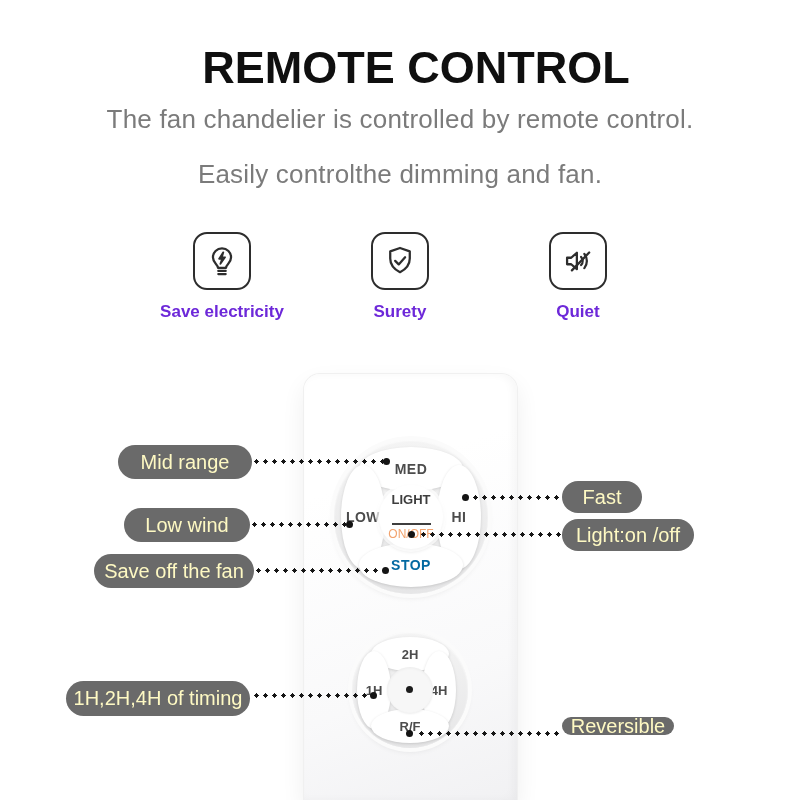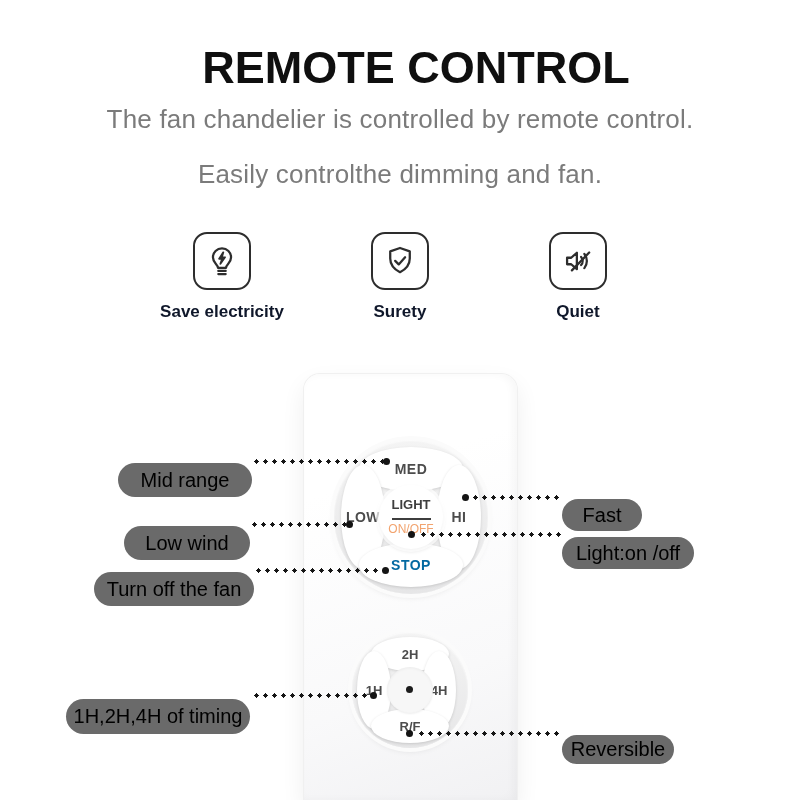--- a/index.html
+++ b/index.html
@@ -14,21 +14,21 @@
   }
   .sub{position:absolute;left:0;width:800px;margin:0;text-align:center;
     font-size:26px;color:#7b7b7b;letter-spacing:.2px;}
   .sub1{top:104px;}
   .sub2{top:159px;}
   
   .features{position:absolute;top:232px;left:0;width:800px;display:flex;justify-content:center;gap:28px;}
   .feature{width:150px;text-align:center;}
   .fbox{width:54px;height:54px;border:2.5px solid #2d2d2d;border-radius:14px;margin:0 auto;
     display:flex;align-items:center;justify-content:center;background:#fff;}
-  .flabel{margin-top:12px;font-size:17px;font-weight:700;color:#0f172a;}
+  .flabel{margin-top:12px;font-size:17px;font-weight:700;color:#6d28d9;}
   
   .remote{
     position:absolute;left:304px;top:374px;width:213px;height:426px;
     background:linear-gradient(160deg,#ffffff 25%,#f9f9fa 70%,#f1f1f3 100%);
     border-radius:16px 16px 0 0;
     box-shadow:0 0 0 1px #f0f0f0,0 10px 24px rgba(0,0,0,0.07),inset -4px 0 8px rgba(0,0,0,0.035);
   }
   .pad{position:absolute;border-radius:50%;
     background:linear-gradient(180deg,#f4f4f4,#e6e6e7);
     box-shadow:0 0 0 4px #fbfbfb,0 3px 6px rgba(0,0,0,0.10),inset 0 1px 2px rgba(255,255,255,0.8);}
@@ -38,41 +38,41 @@
     box-shadow:0 1px 3px rgba(0,0,0,0.14);display:flex;align-items:center;justify-content:center;
     font-weight:700;color:#4c4c4c;}
   .pad-top .petal{font-size:14px;letter-spacing:.5px;}
   .pt-top{left:25px;top:7px;width:104px;height:44px;}
   .pt-bottom{left:25px;bottom:7px;width:104px;height:44px;}
   .pt-left{left:7px;top:25px;width:44px;height:104px;}
   .pt-right{right:7px;top:25px;width:44px;height:104px;}
   .centerbtn{position:absolute;left:45px;top:45px;width:64px;height:64px;border-radius:50%;background:#fff;
     box-shadow:0 0 0 3px rgba(255,255,255,0.7),0 2px 4px rgba(0,0,0,0.16);
     display:flex;flex-direction:column;align-items:center;justify-content:center;}
-  .light-label{font-size:13px;font-weight:700;color:#3e3e3e;border-bottom:2px solid #3e3e3e;line-height:1.1;padding-bottom:5px;}
+  .light-label{font-size:13px;font-weight:700;color:#3e3e3e;border-bottom:2px solid #3e3e3e;line-height:1.1;padding-bottom:15px;}
   .onoff-label{font-size:12px;font-weight:400;color:#F2A36E;margin-top:2px;}
   .stop-text{color:#0369a1;}
   .pad-bottom .petal{font-size:13px;}
   .pb-top{left:19px;top:5px;width:78px;height:34px;}
   .pb-bottom{left:19px;bottom:5px;width:78px;height:34px;}
   .pb-left{left:5px;top:19px;width:34px;height:78px;}
   .pb-right{right:12px;top:19px;width:34px;height:78px;justify-content:center;}
   .pb-center{position:absolute;left:35px;top:35px;width:46px;height:46px;border-radius:50%;
     background:#f7f7f7;box-shadow:inset 0 1px 3px rgba(0,0,0,0.05),0 1px 2px rgba(0,0,0,0.07);}
   .pb-dot{position:absolute;left:54px;top:54px;width:7px;height:7px;border-radius:50%;background:#1c1c1c;}
   
-  .pill{position:absolute;background:#6a6a6a;color:#000000;border-radius:18px;
-    display:flex;align-items:center;justify-content:center;font-size:20px;white-space:nowrap;margin-top:18px;}
+  .pill{position:absolute;background:#6a6a6a;color:#fef9c3;border-radius:18px;
+    display:flex;align-items:center;justify-content:center;font-size:20px;white-space:nowrap;}
   .p-mid{left:118px;top:445px;width:134px;height:34px;}
   .p-low{left:124px;top:508px;width:126px;height:34px;}
   .p-turn{left:94px;top:554px;width:160px;height:34px;}
   .p-fast{left:562px;top:481px;width:80px;height:32px;}
   .p-light{left:562px;top:519px;width:132px;height:32px;}
   .p-timing{left:66px;top:681px;width:184px;height:35px;}
-  .p-rev{left:562px;top:717px;width:112px;height:29px;}
+  .p-rev{left:562px;top:717px;width:112px;height:18px;}
   .dotline{position:absolute;height:5px;
     background-image:radial-gradient(circle,#161616 0 2px,transparent 2.2px);
     background-size:9px 5px;background-repeat:repeat-x;background-position:left center;}
   .l-mid{left:252px;top:459px;width:132px;}
   .l-low{left:250px;top:522px;width:100px;}
   .l-turn{left:254px;top:568px;width:130px;}
   .l-fast{left:471px;top:495px;width:91px;}
   .l-light{left:419px;top:532px;width:143px;}
   .l-timing{left:252px;top:693px;width:120px;}
   .l-rev{left:417px;top:731px;width:145px;}
@@ -160,21 +160,21 @@
       <div class="petal pb-bottom">
         <span>R/F</span>
       </div>
       <div class="pb-center"></div>
       <div class="pb-dot"></div>
     </div>
   </div>
 
   <div class="pill p-mid">Mid range</div>
   <div class="pill p-low">Low wind</div>
-  <div class="pill p-turn">Turn off the fan</div>
+  <div class="pill p-turn">Save off the fan</div>
   <div class="pill p-fast">Fast</div>
   <div class="pill p-light">Light:on /off</div>
   <div class="pill p-timing">1H,2H,4H of timing</div>
   <div class="pill p-rev">Reversible</div>
 
   <div class="dotline l-mid"></div>
   <div class="dotline l-low"></div>
   <div class="dotline l-turn"></div>
   <div class="dotline l-fast"></div>
   <div class="dotline l-light"></div>

